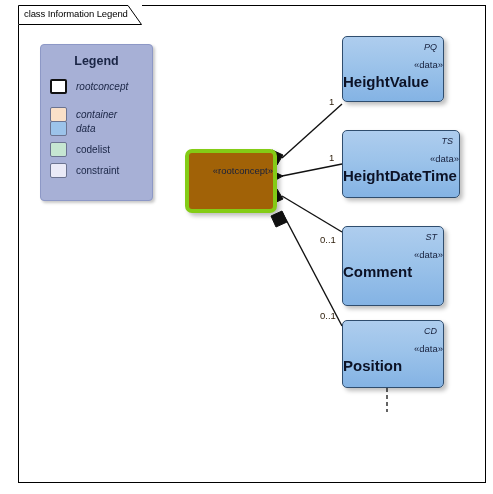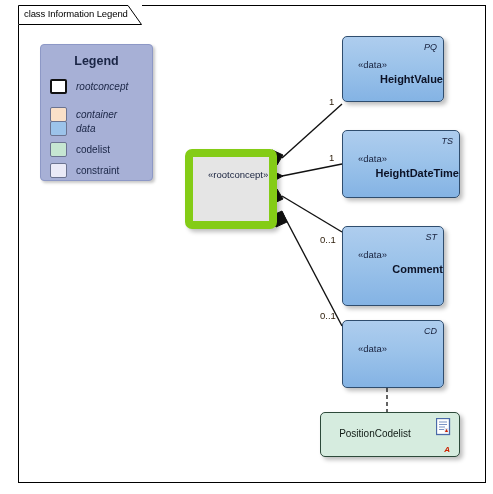--- a/index.html
+++ b/index.html
@@ -51,21 +51,21 @@
     white-space: nowrap;
     letter-spacing: -0.1px;
   }
 
   
   #legend {
     position: absolute;
     left: 40px;
     top: 44px;
     width: 113px;
-    height: 137px;
+    height: 157px;
     background: #a7b0d6;
     border: 1px solid #8d98c6;
     border-radius: 4px;
     box-sizing: border-box;
     box-shadow: 2px 2px 3px rgba(0,0,0,0.22);
   }
   #legend .legend-title {
     position: absolute;
     left: 0; right: 0;
     top: 9px;
@@ -104,52 +104,52 @@
   .cls {
     position: absolute;
     box-sizing: border-box;
     border-radius: 5px;
     box-shadow: 3px 3px 4px rgba(0,0,0,0.25);
     overflow: hidden;
   }
   .cls .stereotype {
     position: absolute;
     left: 0; right: 0;
-    text-align: left;
+    text-align: right;
     font-size: 9.5px;
     color: #17203c;
     white-space: nowrap;
     padding-left: 15px;
   }
   .cls .cname {
     position: absolute;
     left: 0; right: 0;
-    text-align: right;
-    font-size: 11px;
+    text-align: left;
+    font-size: 15px;
     font-weight: bold;
     color: #0c1226;
     white-space: nowrap;
   }
   .cls .corner-tag {
     position: absolute;
     right: 6px;
     top: 5px;
     font-size: 9px;
     font-style: italic;
     color: #17203c;
   }
 
   
   #box-root {
     left: 185px;
     top: 149px;
     width: 92px;
-    height: 80px;
-    background: #e5e5e5;
-    border: 8px solid #84cc16;
+    height: 64px;
+    background: #a16207;
+    border: 4px solid #84cc16;
     border-radius: 7px;
   }
   #box-root .stereotype { top: 12px; }
   #box-root .cname { top: 25px; }
 
   
   .cls.data {
     background: linear-gradient(to bottom, #aecdee 0%, #9cc3ea 45%, #84b3e4 100%);
     border: 1px solid #2f4d6e;
   }
@@ -302,29 +302,17 @@
 
   <div class="cls data" id="box-cmt">
     <span class="corner-tag">ST</span>
     <span class="stereotype">«data»</span>
     <span class="cname">Comment</span>
   </div>
 
   <div class="cls data" id="box-pos">
     <span class="corner-tag">CD</span>
     <span class="stereotype">«data»</span>
-  </div>
-
-  <div class="cls" id="box-codelist">
-    <span class="cl-name">PositionCodelist</span>
-    <svg class="doc-icon" viewBox="0 0 15 18">
-      <rect x="0.5" y="0.5" width="13" height="16" fill="#ffffff" stroke="#4a6aa8" stroke-width="1.3"></rect>
-      <line x1="3" y1="4" x2="11" y2="4" stroke="#7b93c4" stroke-width="1.2"></line>
-      <line x1="3" y1="6.5" x2="11" y2="6.5" stroke="#7b93c4" stroke-width="1.2"></line>
-      <line x1="3" y1="9" x2="9" y2="9" stroke="#7b93c4" stroke-width="1.2"></line>
-      <line x1="3" y1="11.5" x2="8" y2="11.5" stroke="#7b93c4" stroke-width="1.2"></line>
-      <path d="M8.5,10 L12.5,10 L12.5,14.5 L8.5,14.5 Z" fill="#d9e2f2"></path>
-      <path d="M9,14 L10.5,10.8 L12,14 Z" fill="#cc2200"></path>
-    </svg>
-    <span class="a-mark">A</span>
-  </div>
+    <span class="cname">Position</span>
+  </div>
+
 
 </div>
 
 </body></html>

